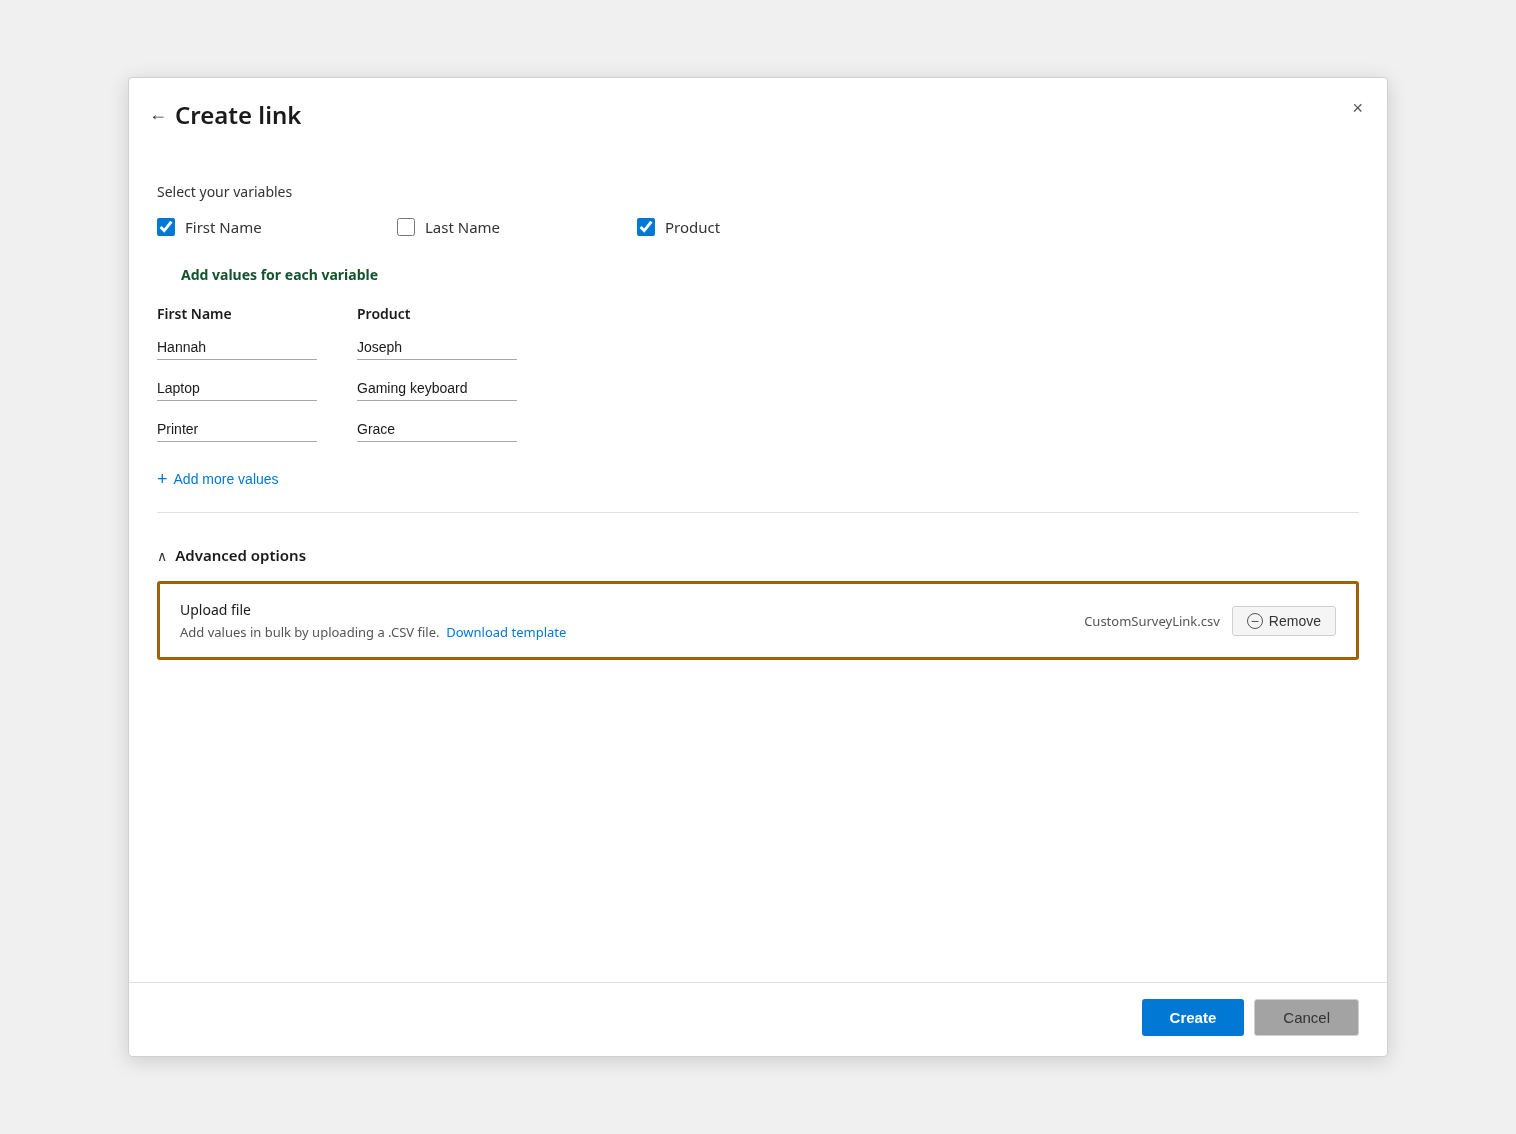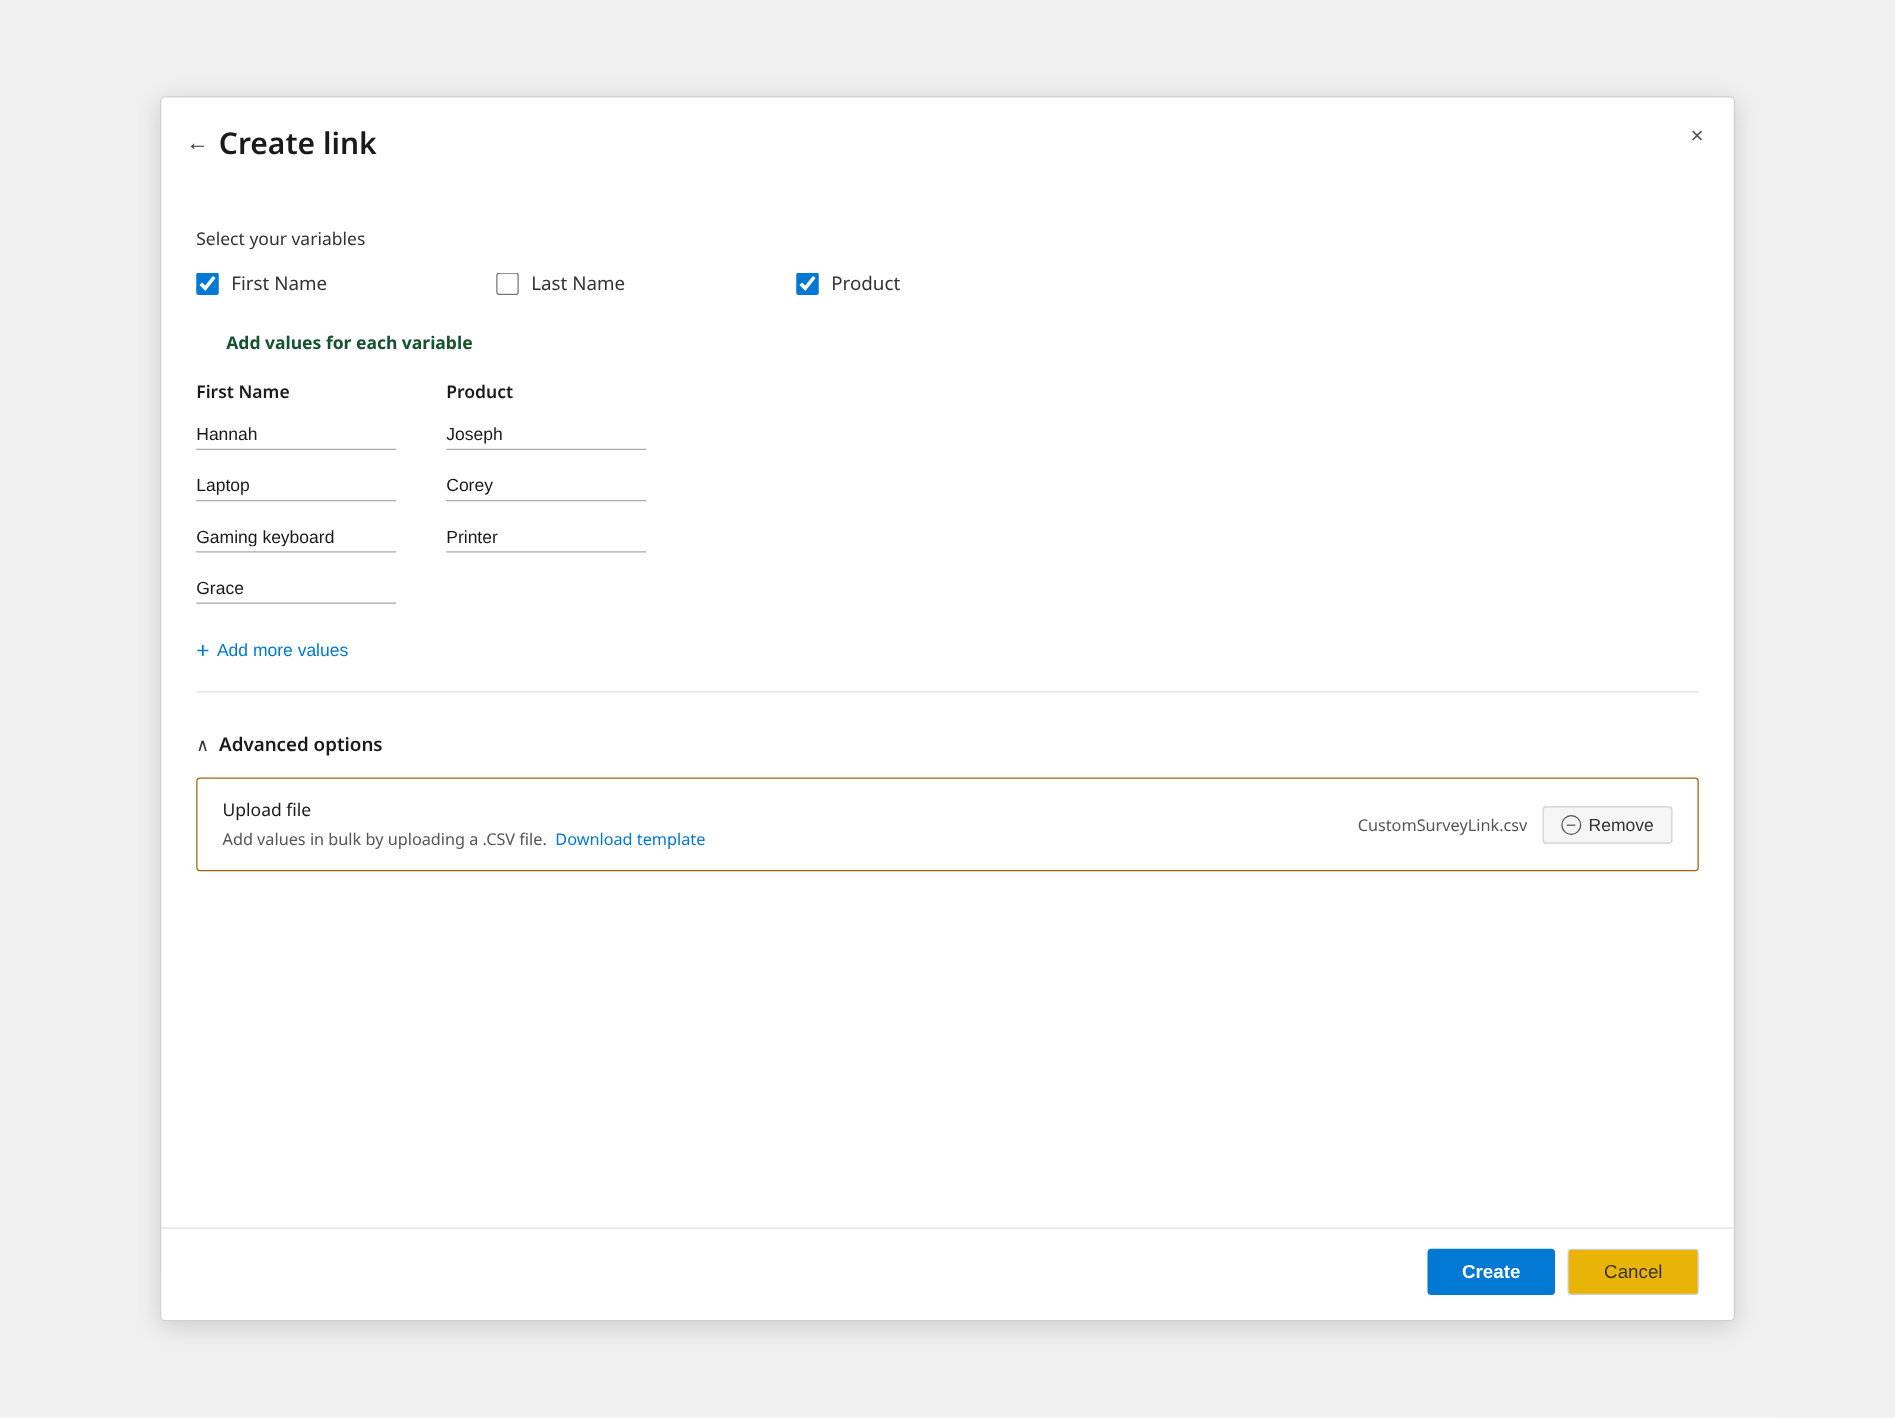--- a/index.html
+++ b/index.html
@@ -230,31 +230,31 @@
       background: #0078d4;
       color: #fff;
       border: none;
       border-radius: 3px;
       padding: 10px 28px;
       font-size: 15px;
       cursor: pointer;
       font-weight: 700;
     }
     .btn-cancel {
-      background: #eab308;
+      background: #a3a3a3;
       color: #333;
       border: 1px solid #d0d0d0;
       border-radius: 3px;
       padding: 2px 28px;
       font-size: 15px;
       cursor: pointer;
       text-align: right;
     }
     .advanced-section-box {
-      border: 1px solid #a16207;
+      border: 3px solid #a16207;
       border-radius: 3px;
       padding: 16px 20px;
       margin-bottom: 10px;
     }
   </style>
 </head>
 <body>
 
 <div class="dialog">
 
@@ -293,23 +293,20 @@
           <input type="text" class="value-input" value="Hannah" style="">
         </div>
 
         <div>
           <input type="text" class="value-input" value="Joseph" style="">
         </div>
         <div>
           <input type="text" class="value-input" value="Laptop" style="">
         </div>
 
-        <div>
-          <input type="text" class="value-input" value="Corey" style="">
-        </div>
         <div>
           <input type="text" class="value-input" value="Gaming keyboard" style="">
         </div>
 
         <div>
           <input type="text" class="value-input" value="Printer" style="">
         </div>
         <div>
           <input type="text" class="value-input" value="Grace" style="">
         </div>

